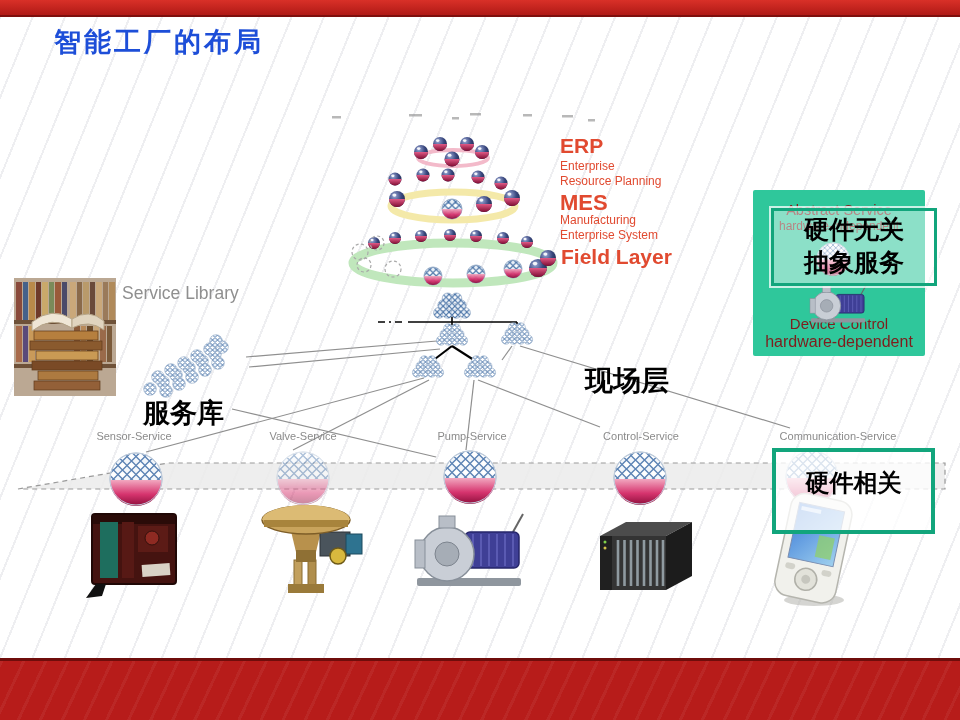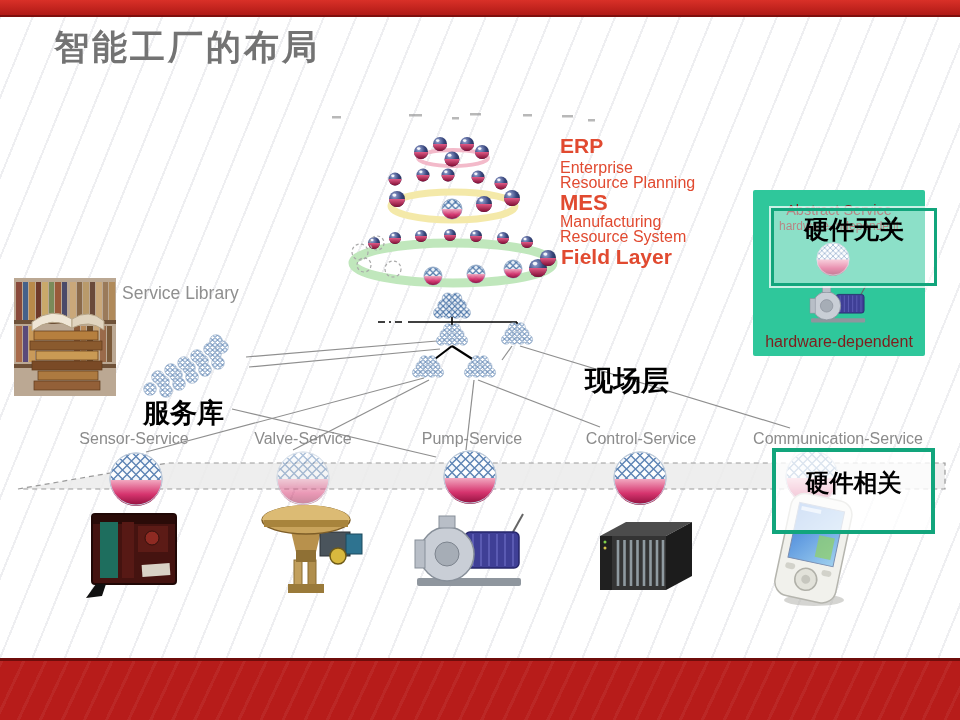--- a/index.html
+++ b/index.html
@@ -12,41 +12,41 @@
   #top-band{left:0;top:0;width:960px;height:15px;
     background:linear-gradient(#d93028,#b01a16);
     border-bottom:2px solid #7e0f0d;z-index:4;}
   #bottom-band{left:0;top:658px;width:960px;height:62px;
     background:#b71c1a;border-top:3px solid #6f0d0b;z-index:4;
     background-image:repeating-linear-gradient(115deg,rgba(255,255,255,.05) 0 3px,rgba(0,0,0,0) 3px 20px);}
   #stripes{left:0;top:15px;width:960px;height:643px;z-index:0;
     background:repeating-linear-gradient(112deg,rgba(150,152,168,.16) 0 2px,rgba(0,0,0,0) 2px 30px);}
   
   #slide-title{left:54px;top:24px;font-family:Liberation Sans, sans-serif;
-    font-size:35px;font-weight:600;color:#737373;letter-spacing:3px;z-index:3;}
+    font-size:27px;font-weight:600;color:#1d4ed8;letter-spacing:3px;z-index:3;}
   
   .pyr{color:#e14a30;z-index:3;white-space:nowrap;}
   .pyr.big{font-weight:bold;font-size:21px;}
-  .pyr.sml{font-size:16px;}
+  .pyr.sml{font-size:12px;}
   #erp{left:560px;top:134px;}
   #erp-s1{left:560px;top:159px;}
   #erp-s2{left:560px;top:174px;}
   #mes{left:560px;top:190px;font-size:22px;}
   #mes-s1{left:560px;top:213px;}
   #mes-s2{left:560px;top:228px;}
   #fieldlayer{left:561px;top:245px;}
   
   #lib-en{left:122px;top:283px;font-size:17.5px;color:#8f8f8f;z-index:3;}
   #lib-zh{left:143px;top:395px;z-index:3;}
   #tree-zh{left:585px;top:362px;z-index:3;}
   .zh{font-family:"Liberation Serif","DejaVu Serif",serif;font-weight:bold;color:#000;}
   #lib-zh{font-size:27px;}
   #tree-zh{font-size:28px;}
   
-  .svc{top:430px;color:#8b8b8b;font-size:16px;text-align:center;z-index:3;white-space:nowrap;}
+  .svc{top:430px;color:#8b8b8b;font-size:11px;text-align:center;z-index:3;white-space:nowrap;}
   #svc0{left:68px;width:132px;}
   #svc1{left:240px;width:126px;}
   #svc2{left:408px;width:128px;}
   #svc3{left:574px;width:134px;}
   #svc4{left:729px;width:218px;}
   
   #green-panel{left:753px;top:190px;width:172px;height:166px;background:#2fc79b;
     border-radius:2px;z-index:1;}
   #green-panel .gtxt{position:absolute;left:0;width:100%;text-align:center;
     color:#7f1d1d;white-space:nowrap;}
@@ -74,41 +74,43 @@
 <div class="abs" id="top-band"></div>
 <div class="abs" id="bottom-band"></div>
 
 <div class="abs" id="slide-title">智能工厂的布局</div>
 
 <div class="abs pyr big" id="erp">ERP</div>
 <div class="abs pyr sml" id="erp-s1">Enterprise</div>
 <div class="abs pyr sml" id="erp-s2">Resource Planning</div>
 <div class="abs pyr big" id="mes">MES</div>
 <div class="abs pyr sml" id="mes-s1">Manufacturing</div>
-<div class="abs pyr sml" id="mes-s2">Resource System</div>
+<div class="abs pyr sml" id="mes-s2">Enterprise System</div>
 <div class="abs pyr big" id="fieldlayer">Field Layer</div>
 
 <div class="abs" id="lib-en">Service Library</div>
 <div class="abs zh" id="lib-zh">服务库</div>
 <div class="abs zh" id="tree-zh">现场层</div>
 
 <div class="abs svc" id="svc0">Sensor-Service</div>
 <div class="abs svc" id="svc1">Valve-Service</div>
 <div class="abs svc" id="svc2">Pump-Service</div>
 <div class="abs svc" id="svc3">Control-Service</div>
 <div class="abs svc" id="svc4">Communication-Service</div>
 
 <div class="abs" id="green-panel">
   <div class="gtxt" id="gp-title">Abstract Service</div>
   <div class="gtxt" id="gp-sub">hardware-independent</div>
+  <div class="gtxt" id="gp-dev">Device Control</div>
   <div class="gtxt" id="gp-devsub">hardware-dependent</div>
 </div>
 
 <div class="abs callout" id="callout-top">
   <div>硬件无关</div>
+  <div>抽象服务</div>
 </div>
 <div class="abs callout" id="callout-bottom">
   <div>硬件相关</div>
 </div>
 
 <svg class="abs" id="diagram" viewBox="0 0 960 720" xmlns="http://www.w3.org/2000/svg">
   <defs>
     <pattern id="meshBig" width="9" height="9" patternUnits="userSpaceOnUse">
       <rect width="9" height="9" fill="#f2f6fb"></rect>
       <path d="M0,4.5 L4.5,0 L9,4.5 L4.5,9 Z" fill="#ffffff" stroke="#5c83b4" stroke-width="1.4"></path>

